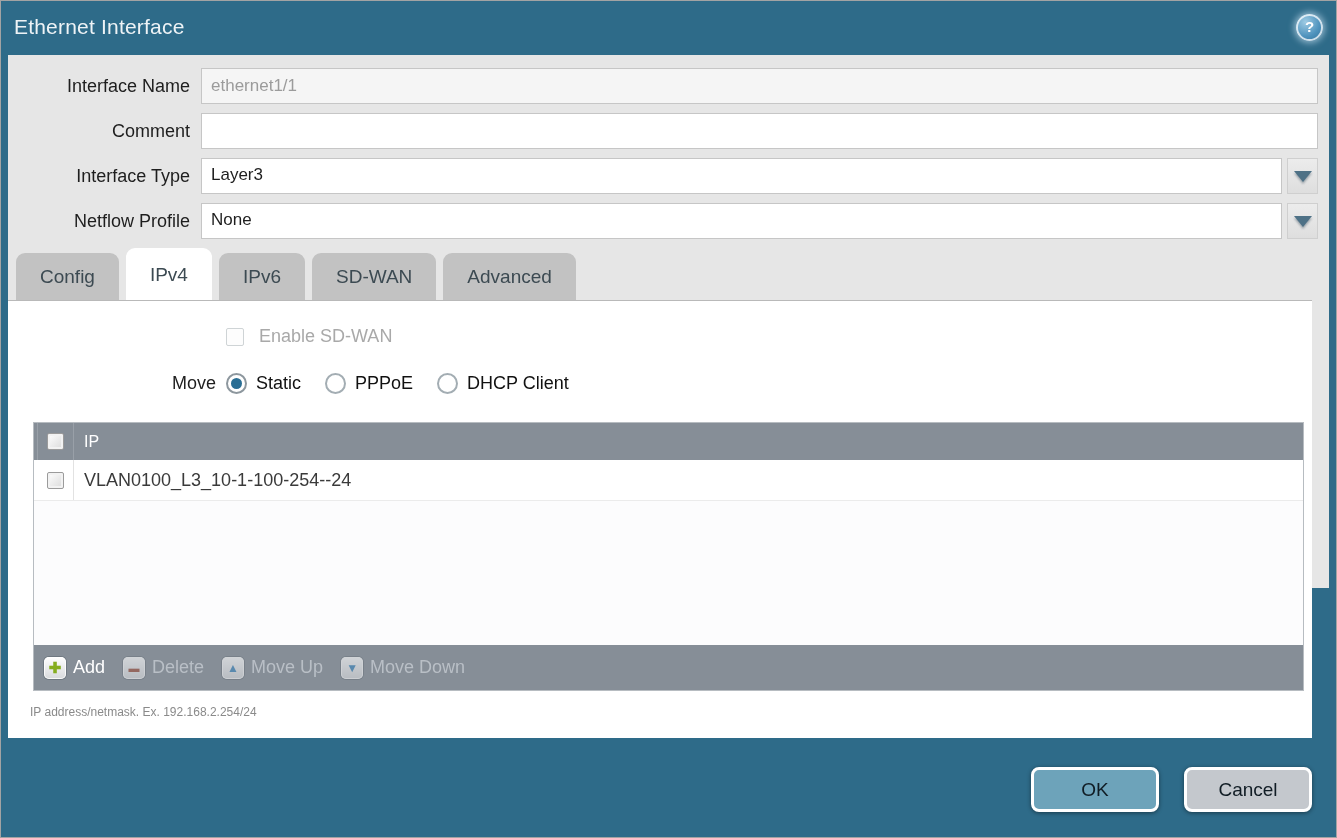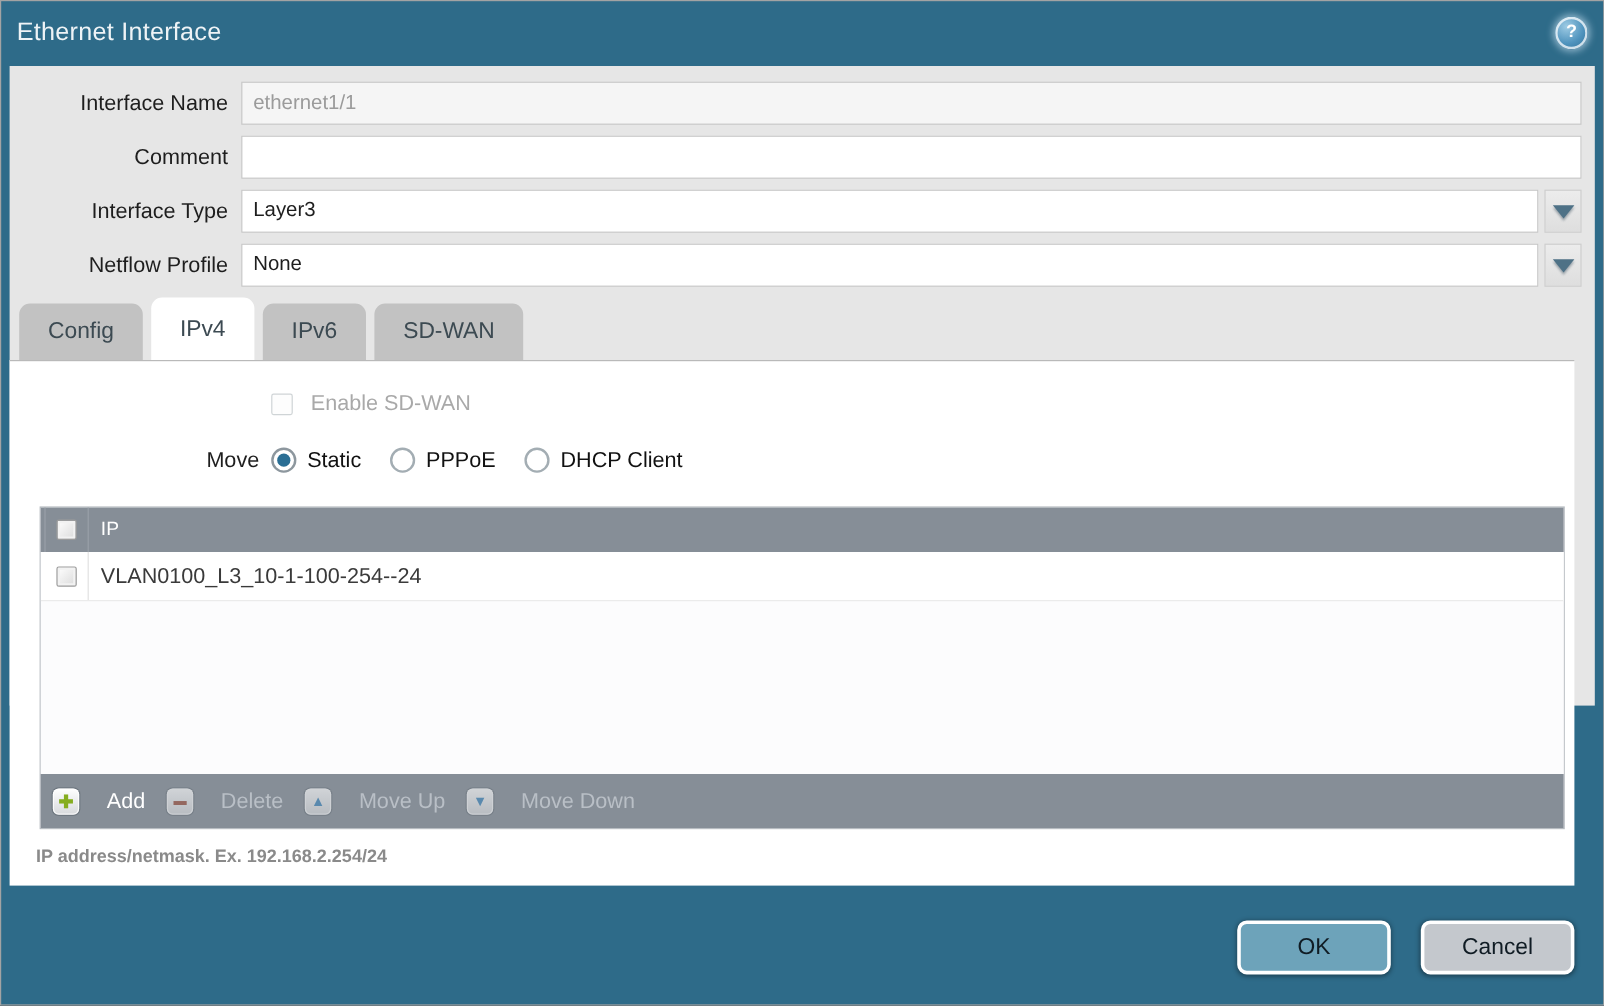--- a/index.html
+++ b/index.html
@@ -119,23 +119,23 @@
     width:22px; height:22px; border-radius:5px; flex:none;
     background:linear-gradient(#ffffff,#d7d9dc);
     box-shadow:0 0 0 1px rgba(70,80,90,0.35), inset 0 0 0 1px rgba(255,255,255,0.8);
     display:flex; align-items:center; justify-content:center;
     font-weight:bold;
   }
   .tbtn.disabled .ticon { opacity:0.62; }
   .ticon.plus  { color:#85ad1f; font-size:15px; }
   .ticon.minus { color:#9d5240; font-size:11px; }
   .ticon.up, .ticon.down { color:#3f87bd; font-size:12px; }
-  .tlabel { margin-left:23px; font-size:18px; color:#fff; }
+  .tlabel { margin-left:7px; font-size:18px; color:#fff; }
   .tbtn.disabled .tlabel { color:#b9bfc6; }
-  .hint { margin:14px 0 0 22px; font-size:15px; color:#8a8a8a;font-weight:bold; }
+  .hint { margin:14px 0 0 22px; font-size:12px; color:#8a8a8a; }
   
   .footer { position:absolute; left:0; right:0; bottom:0; height:85px; }
   .btn {
     position:absolute; top:15px; height:45px; border-radius:8px;
     border:3px solid #ffffff; font-size:19px; color:#101c24;
     font-family:"Liberation Sans", sans-serif;
     box-shadow:0 1px 4px rgba(0,0,0,0.45); cursor:pointer;
   }
   .btn.ok { right:177px; width:128px; background:#6da3ba; }
   .btn.cancel { right:24px; width:128px; background:#c4c8cd; }
@@ -175,20 +175,21 @@
           <span class="ddarrow"></span>
         </div>
       </div>
     </div>
 
     <div class="tabstrip">
       <div class="tab">Config</div>
       <div class="tab active">IPv4</div>
       <div class="tab">IPv6</div>
       <div class="tab">SD-WAN</div>
+      <div class="tab">Advanced</div>
     </div>
 
     <div class="content">
 
       <div class="sdwan-row">
         <span class="cb disabled"></span>
         <span class="sdwan-label">Enable SD-WAN</span>
       </div>
 
       <div class="type-row">

